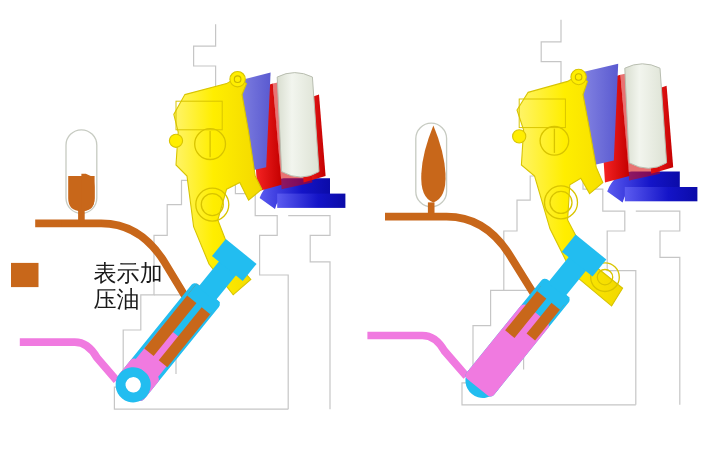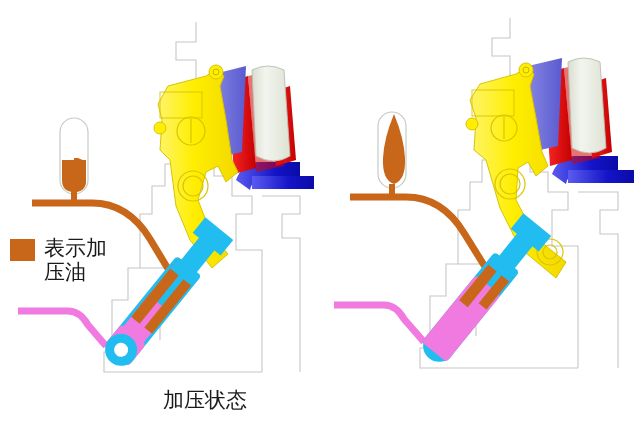--- a/index.html
+++ b/index.html
@@ -8,21 +8,21 @@
   #stage{position:relative;width:640px;height:432px;background:#fff;}
   .panel{position:absolute;top:0;width:320px;height:432px;}
   #panel-left{left:0;}
   #panel-right{left:320px;}
   .svgwrap{position:absolute;inset:0;}
   svg{display:block;width:100%;height:100%;}
   .legend{position:absolute;display:flex;align-items:flex-start;gap:9px;}
   .legend-sw{width:25px;height:22px;background:#c8671a;flex:0 0 auto;margin-top:3px;}
   .legend-text{font-size:21px;line-height:1.16;color:#1a1a1a;
                font-family:"DejaVu Sans","Liberation Sans",sans-serif;
-               letter-spacing:0px;white-space:pre-line;}
+               letter-spacing:0px;white-space:pre-line;margin-left:41px;}
   .caption{position:absolute;font-size:21px;color:#1a1a1a;
            font-family:"DejaVu Sans","Liberation Sans",sans-serif;
            text-align:center;width:200px;}
   #legend-left{left:10px;top:236px;}
   #caption-left{left:105px;top:386px;}
 </style>
 </head>
 <body>
 
 <div id="stage">
@@ -134,21 +134,20 @@
         </g>
       </svg>
     </div>
 
     <div class="legend" id="legend-left">
       <div class="legend-sw" style="background: rgb(200, 103, 26);"></div>
       <div class="legend-text">表示加
 压油</div>
     </div>
 
-    <div class="caption" id="caption-left">加压状态</div>
   </div>
 
   <div class="panel" id="panel-right">
     <div class="svgwrap">
       <svg viewBox="0 0 320 432" preserveAspectRatio="none">
         <g fill="none" stroke="#c6c6c6" stroke-width="1.1">
           <path d="M190 18 L190 38 L172 38 L172 56 L190 56 L190 128"></path>
           <path d="M186 146 L186 160 L162 160 L162 182 L150 182 L150 210
                    L138 210 L138 264 L126 264 L126 296 L110 296 L110 348
                    L100 348 L100 368 L258 368"></path>

